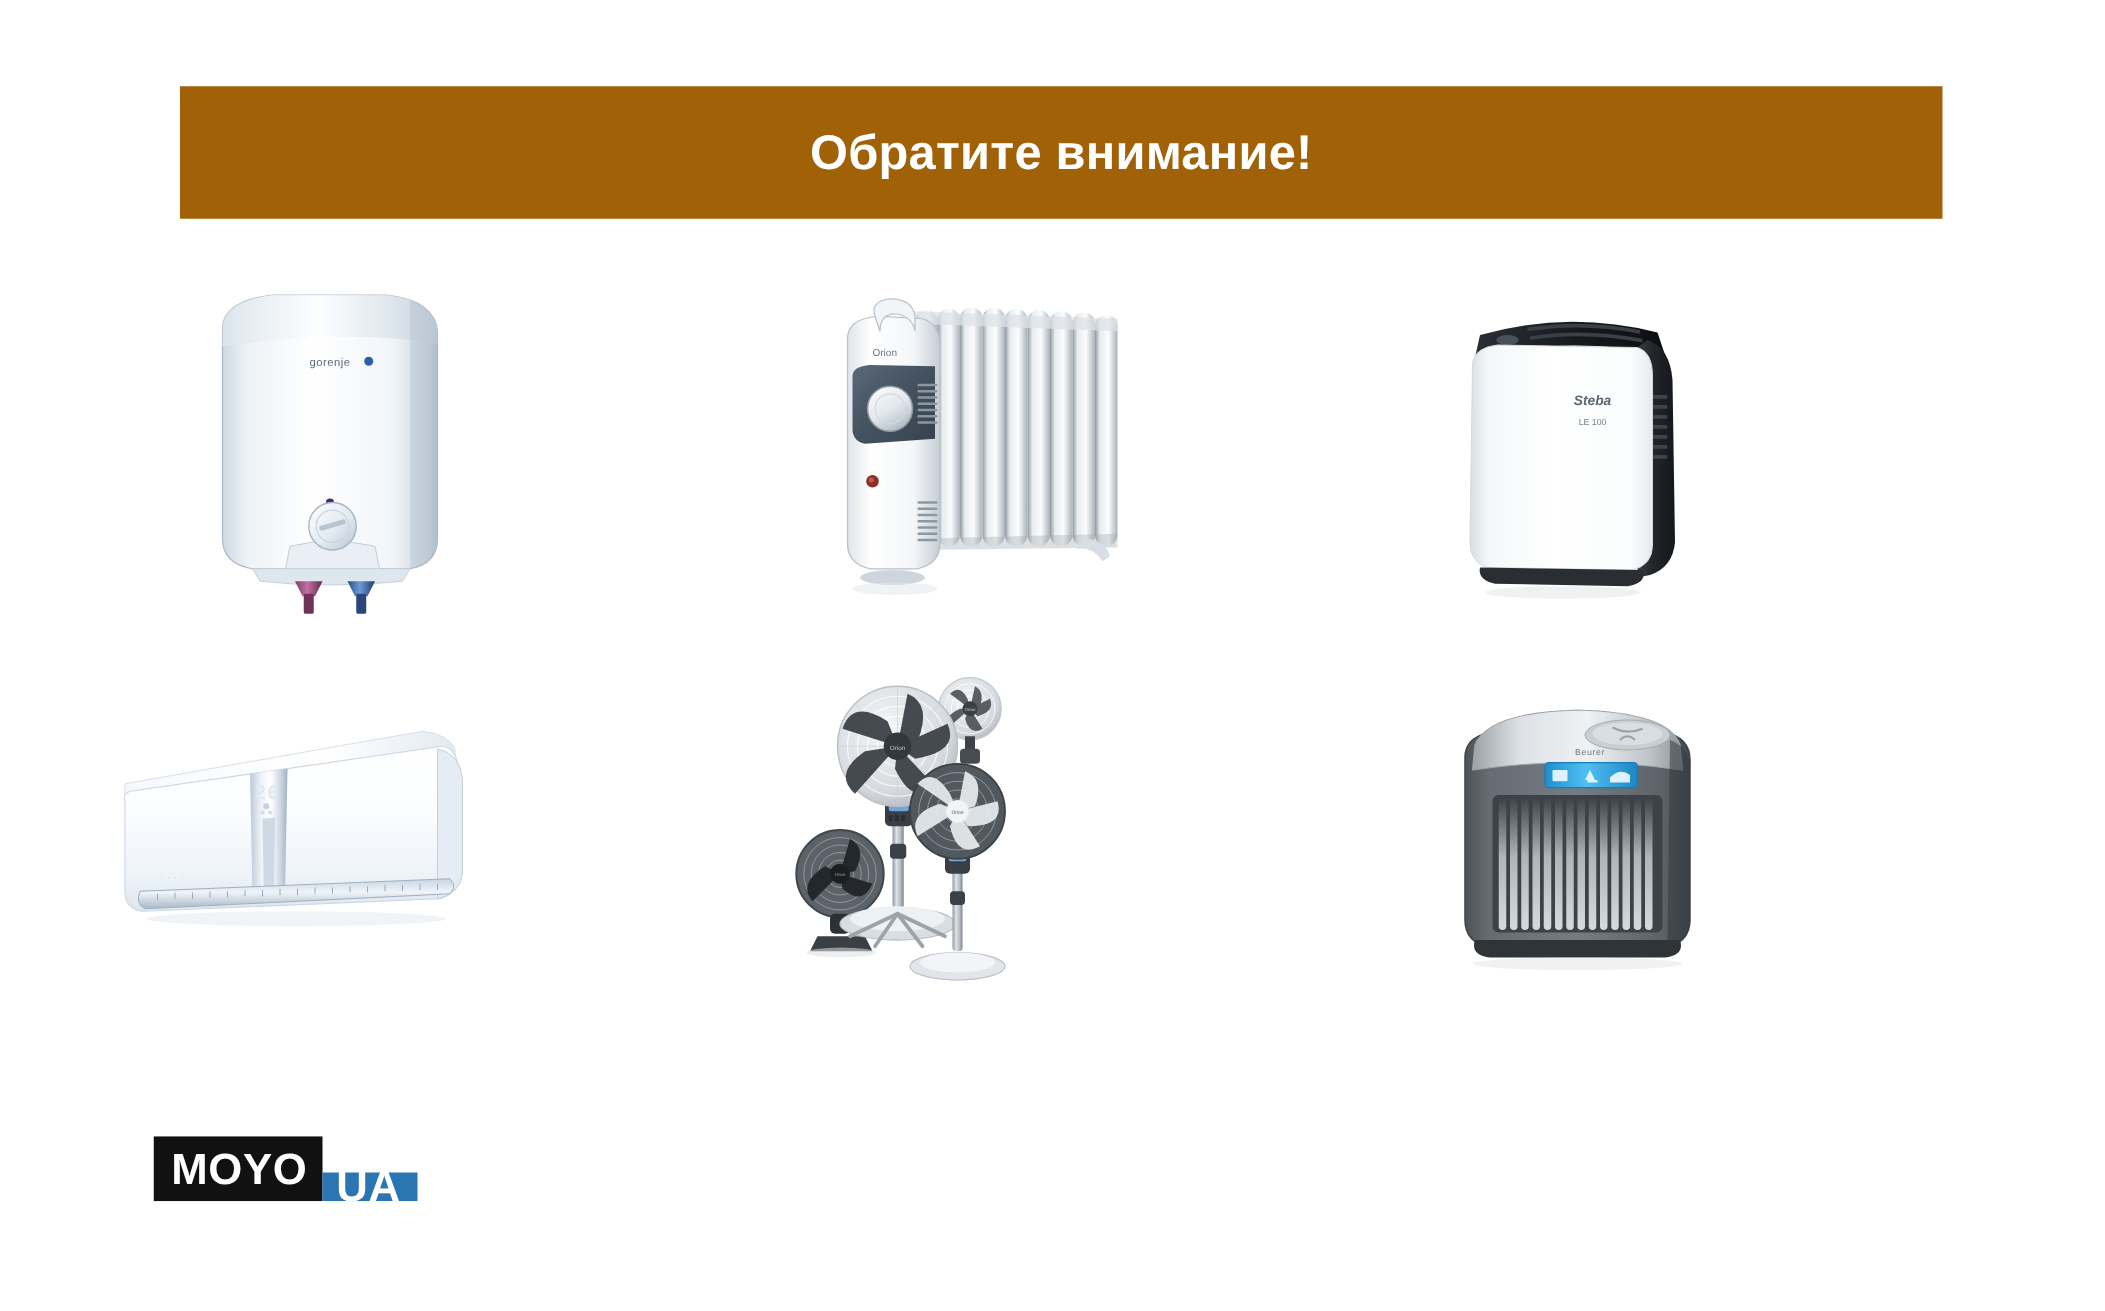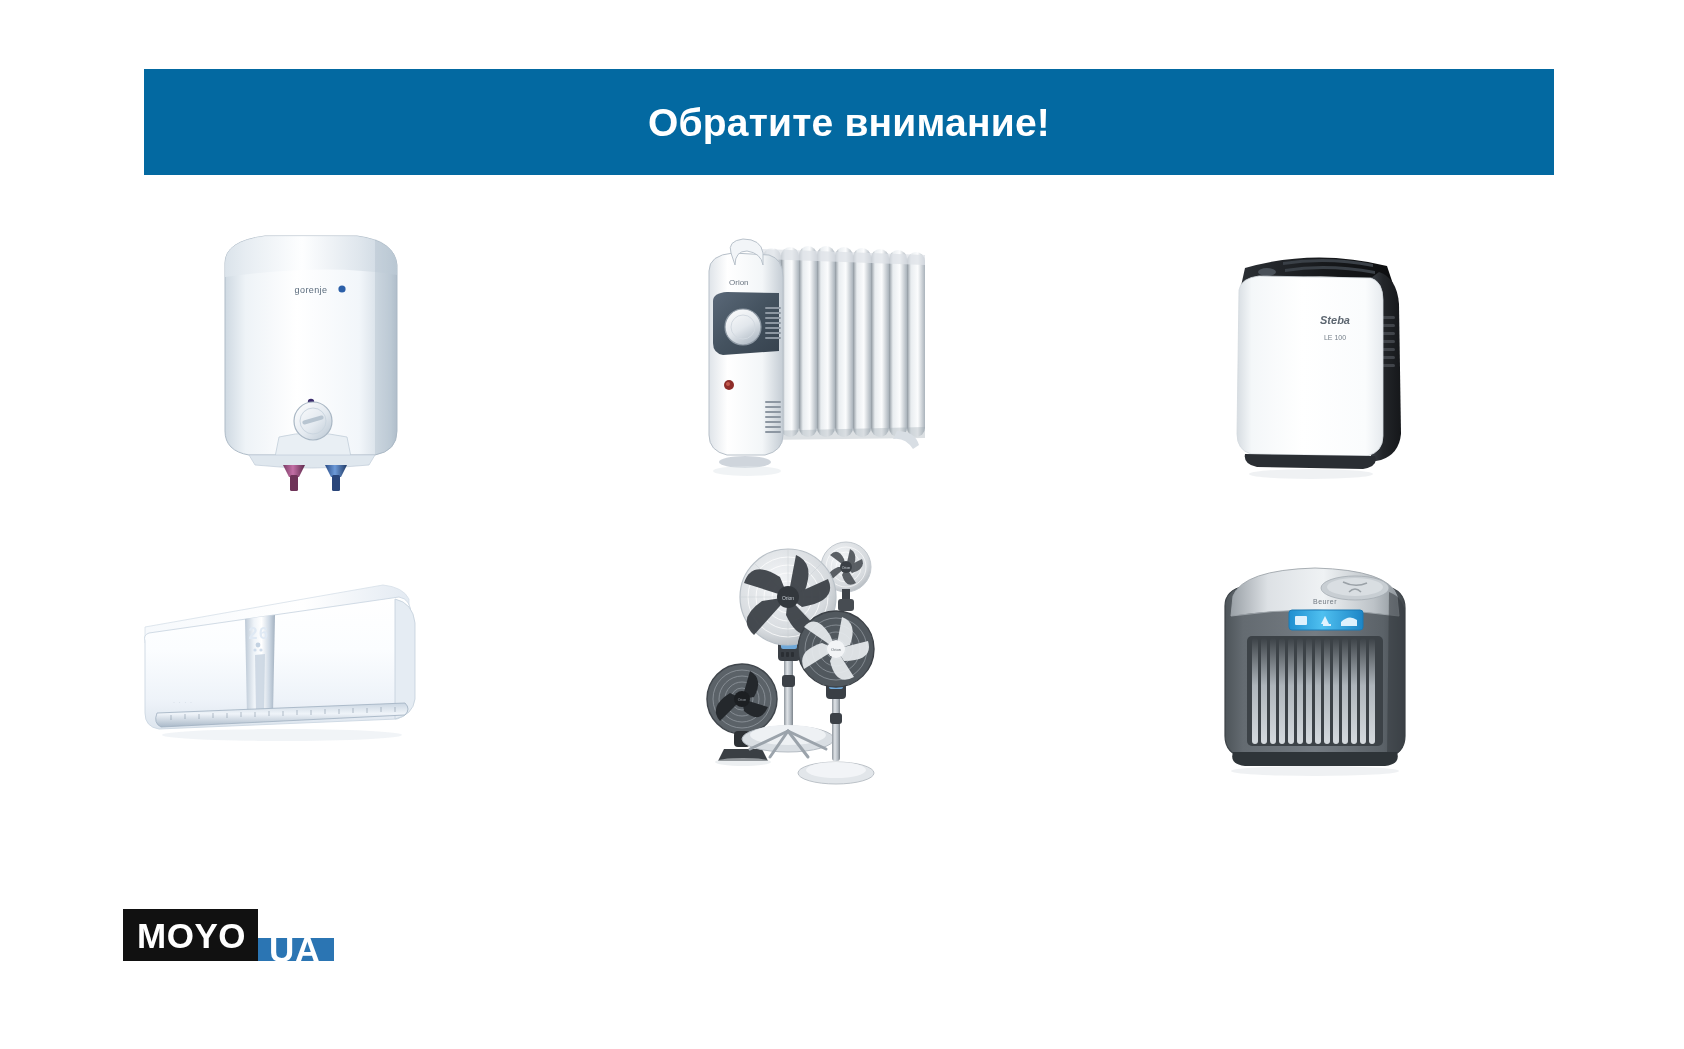--- a/index.html
+++ b/index.html
@@ -15,21 +15,21 @@
     font-family: "Liberation Sans", sans-serif;
   }
 
   
   #header-banner {
     position: absolute;
     left: 144px;
     top: 69px;
     width: 1410px;
     height: 106px;
-    background: #0369a1;
+    background: #a16207;
     display: flex;
     align-items: center;
     justify-content: center;
   }
   #header-title {
     color: #FFFFFF;
     font-family: "Liberation Sans", sans-serif;
     font-size: 39px;
     font-weight: bold;
     letter-spacing: 0.2px;
@@ -42,26 +42,26 @@
     position: absolute;
     left: 60px;
     top: 205px;
     width: 1560px;
     height: 620px;
   }
   .product-cell {
     position: absolute;
     display: flex;
     align-items: center;
-    justify-content: center;
+    justify-content: flex-start;
   }
   .product-cell svg { display: block; }
 
   
-  #cell-water-heater   { left: 87px;  top: 10px;   width: 330px; height: 290px; }
+  #cell-water-heater   { left: 100px;  top: 10px;   width: 330px; height: 290px; }
   #cell-oil-radiator   { left: 570px;  top: 10px;   width: 330px; height: 290px; }
   #cell-dehumidifier   { left: 1090px; top: 10px;   width: 330px; height: 290px; }
   
   #cell-air-conditioner{ left: 32px;   top: 320px;  width: 390px; height: 290px; }
   #cell-fans           { left: 570px;  top: 310px;  width: 330px; height: 300px; }
   #cell-air-washer     { left: 1090px; top: 305px;  width: 330px; height: 300px; }
 
   
   #brand-logo {
     position: absolute;

